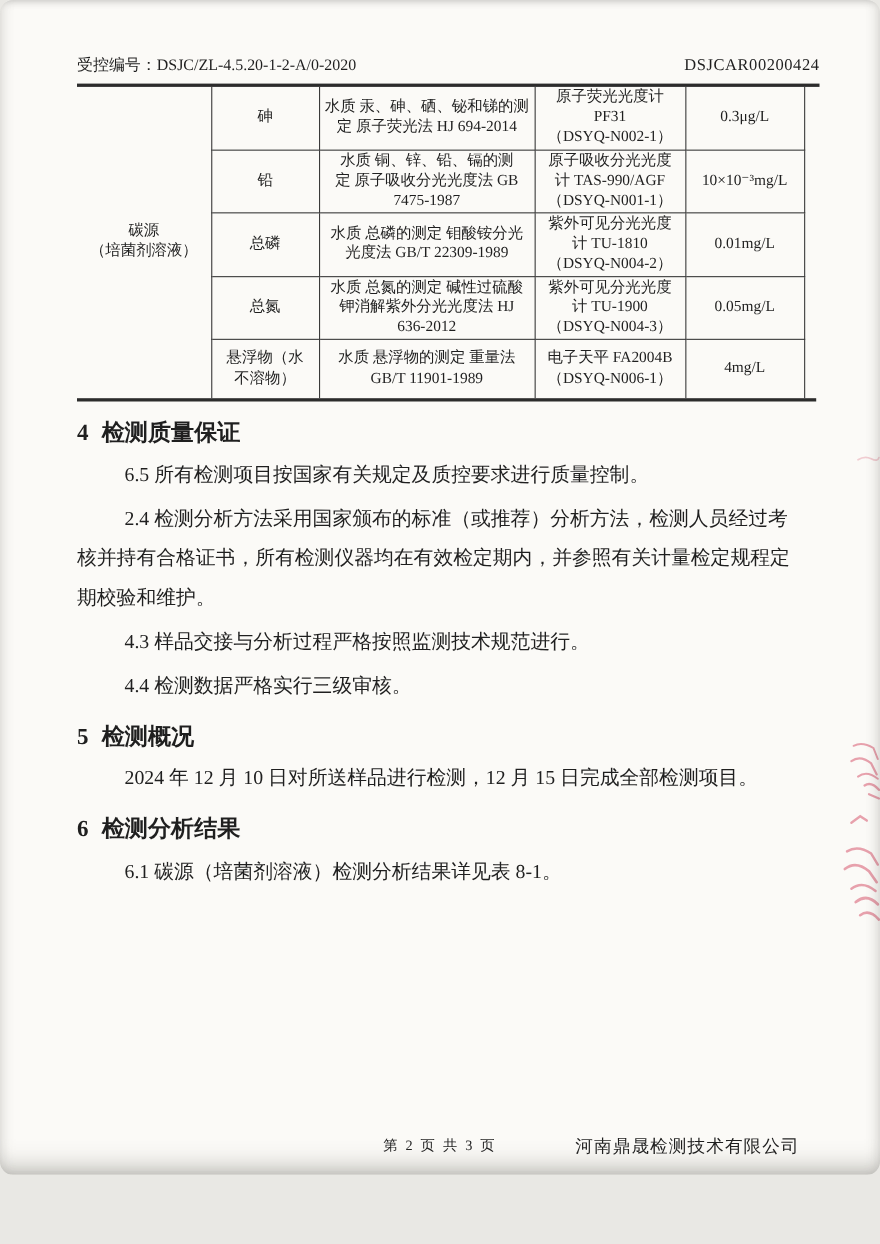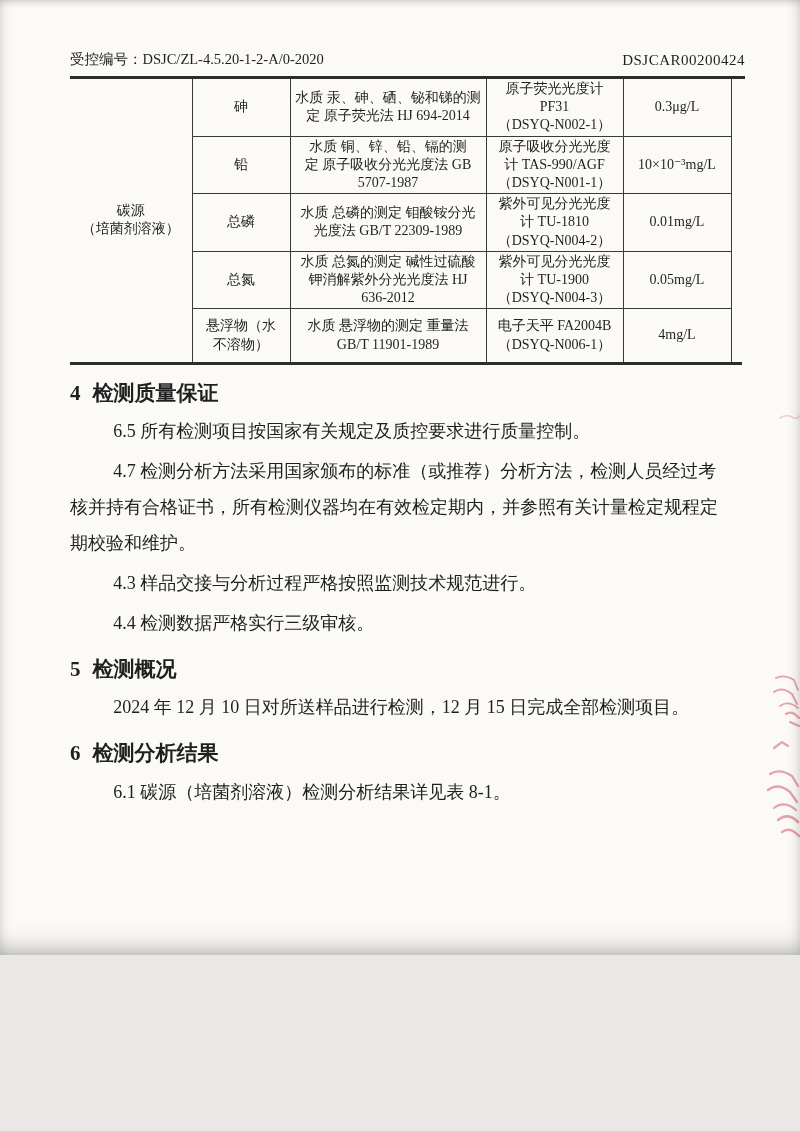--- a/index.html
+++ b/index.html
@@ -1,23 +1,24 @@
 <!DOCTYPE html>
 <html><head>
 <meta charset="utf-8">
 <style>
   html,body{margin:0;padding:0;background:#e9e8e4;}
   .scan{
     position:relative;
-    width:800px;height:955px;
+    width:800px;height:1068px;
     background:#fbfaf7;
     font-family:"Liberation Serif","DejaVu Serif",serif;
     color:#1f1f1f;
     overflow:hidden;
     margin:0 auto;
+    border-radius:12px;
   }
   .scan::after{
     content:"";position:absolute;inset:0;pointer-events:none;
     box-shadow:
       inset 0 0 12px rgba(0,0,0,0.05),
       inset 0 -18px 24px -14px rgba(92,88,80,0.45),
       inset -9px 0 16px -11px rgba(0,0,0,0.14),
       inset 9px 0 16px -11px rgba(0,0,0,0.10),
       inset 0 7px 9px -7px rgba(0,0,0,0.22);
   }
@@ -111,21 +112,21 @@
 定 原子荧光法 HJ 694-2014</td>
             <td>原子荧光光度计
 PF31
 （DSYQ-N002-1）</td>
             <td>0.3μg/L</td>
           </tr>
           <tr style="height:55px">
             <td>铅</td>
             <td>水质 铜、锌、铅、镉的测
 定 原子吸收分光光度法 GB
-5707-1987</td>
+7475-1987</td>
             <td>原子吸收分光光度
 计 TAS-990/AGF
 （DSYQ-N001-1）</td>
             <td>10×10⁻³mg/L</td>
           </tr>
           <tr style="height:55px">
             <td>总磷</td>
             <td>水质 总磷的测定 钼酸铵分光
 光度法 GB/T 22309-1989</td>
             <td>紫外可见分光光度
@@ -156,21 +157,21 @@
       </table>
     </div>
 
     <div class="sections">
 
       <div>
         <h2 class="sec-heading">
           <span class="num">4</span><span>检测质量保证</span>
         </h2>
         <p class="para">6.5 所有检测项目按国家有关规定及质控要求进行质量控制。</p>
-        <p class="para">4.7 检测分析方法采用国家颁布的标准（或推荐）分析方法，检测人员经过考核并持有合格证书，所有检测仪器均在有效检定期内，并参照有关计量检定规程定期校验和维护。</p>
+        <p class="para">2.4 检测分析方法采用国家颁布的标准（或推荐）分析方法，检测人员经过考核并持有合格证书，所有检测仪器均在有效检定期内，并参照有关计量检定规程定期校验和维护。</p>
         <p class="para">4.3 样品交接与分析过程严格按照监测技术规范进行。</p>
         <p class="para">4.4 检测数据严格实行三级审核。</p>
       </div>
 
       <div>
         <h2 class="sec-heading">
           <span class="num">5</span><span>检测概况</span>
         </h2>
         <p class="para">2024 年 12 月 10 日对所送样品进行检测，12 月 15 日完成全部检测项目。</p>
       </div>

